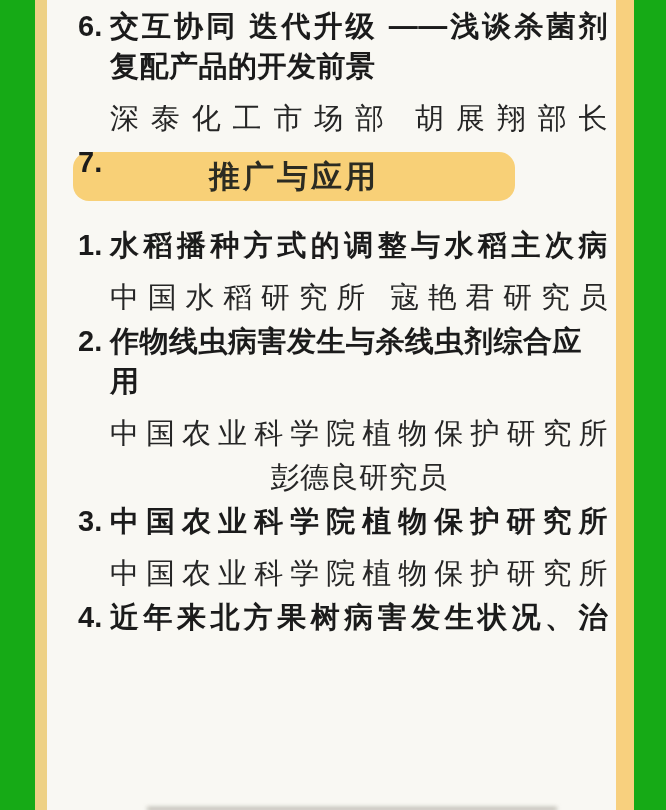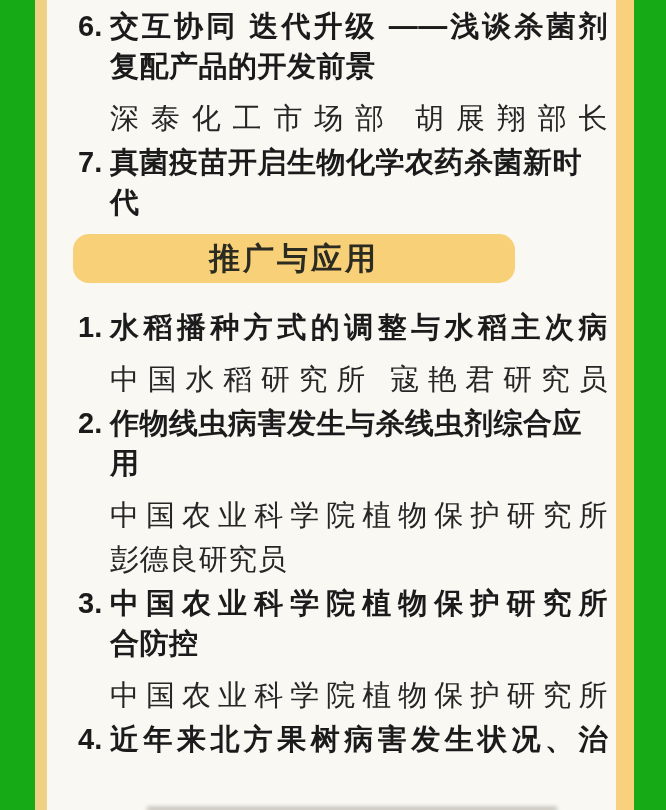--- a/index.html
+++ b/index.html
@@ -58,20 +58,21 @@
     text-align-last: justify;
   }
   .speakers { margin-top: 10px; }
   .speaker-line {
     font-family: "Liberation Serif", serif;
     font-weight: 400;
     font-size: 29px;
     line-height: 44px;
     letter-spacing: 0.5px;
     color: var(--speaker-text);
+    text-align: center;
   }
   .speaker-line.spread {
     text-align: justify;
     text-align-last: justify;
   }
   .section-banner {
     width: 442px;
     height: 49px;
     margin: 12px 0 24px -5px;
     background: var(--banner-bg);
@@ -113,23 +114,20 @@
               <div class="title-line spread">交互协同 迭代升级 ——浅谈杀菌剂</div>
               <div class="title-line">复配产品的开发前景</div>
             </div>
     <div class="speakers">
               <div class="speaker-line spread">深泰化工市场部 胡展翔部长</div>
             </div>
   </div>
 
   <div class="agenda-item">
     <span class="item-number">7.</span>
-    <div>
-              <div class="title-line">真菌疫苗开启生物化学农药杀菌新时代</div>
-            </div>
   </div>
 </div>
   </section>
 
   <section>
     <div class="section-banner">
       <span class="section-banner-label">推广与应用</span>
     </div>
     <div>
   <div class="agenda-item">
@@ -150,21 +148,20 @@
     <div class="speakers">
               <div class="speaker-line spread">中国农业科学院植物保护研究所</div>
               <div class="speaker-line">彭德良研究员</div>
             </div>
   </div>
 
   <div class="agenda-item">
     <span class="item-number">3.</span>
     <div>
               <div class="title-line spread">中国农业科学院植物保护研究所</div>
-              <div class="title-line">合防控</div>
             </div>
     <div class="speakers">
               <div class="speaker-line spread">中国农业科学院植物保护研究所</div>
             </div>
   </div>
 
   <div class="agenda-item">
     <span class="item-number">4.</span>
     <div>
               <div class="title-line spread">近年来北方果树病害发生状况、治</div>

